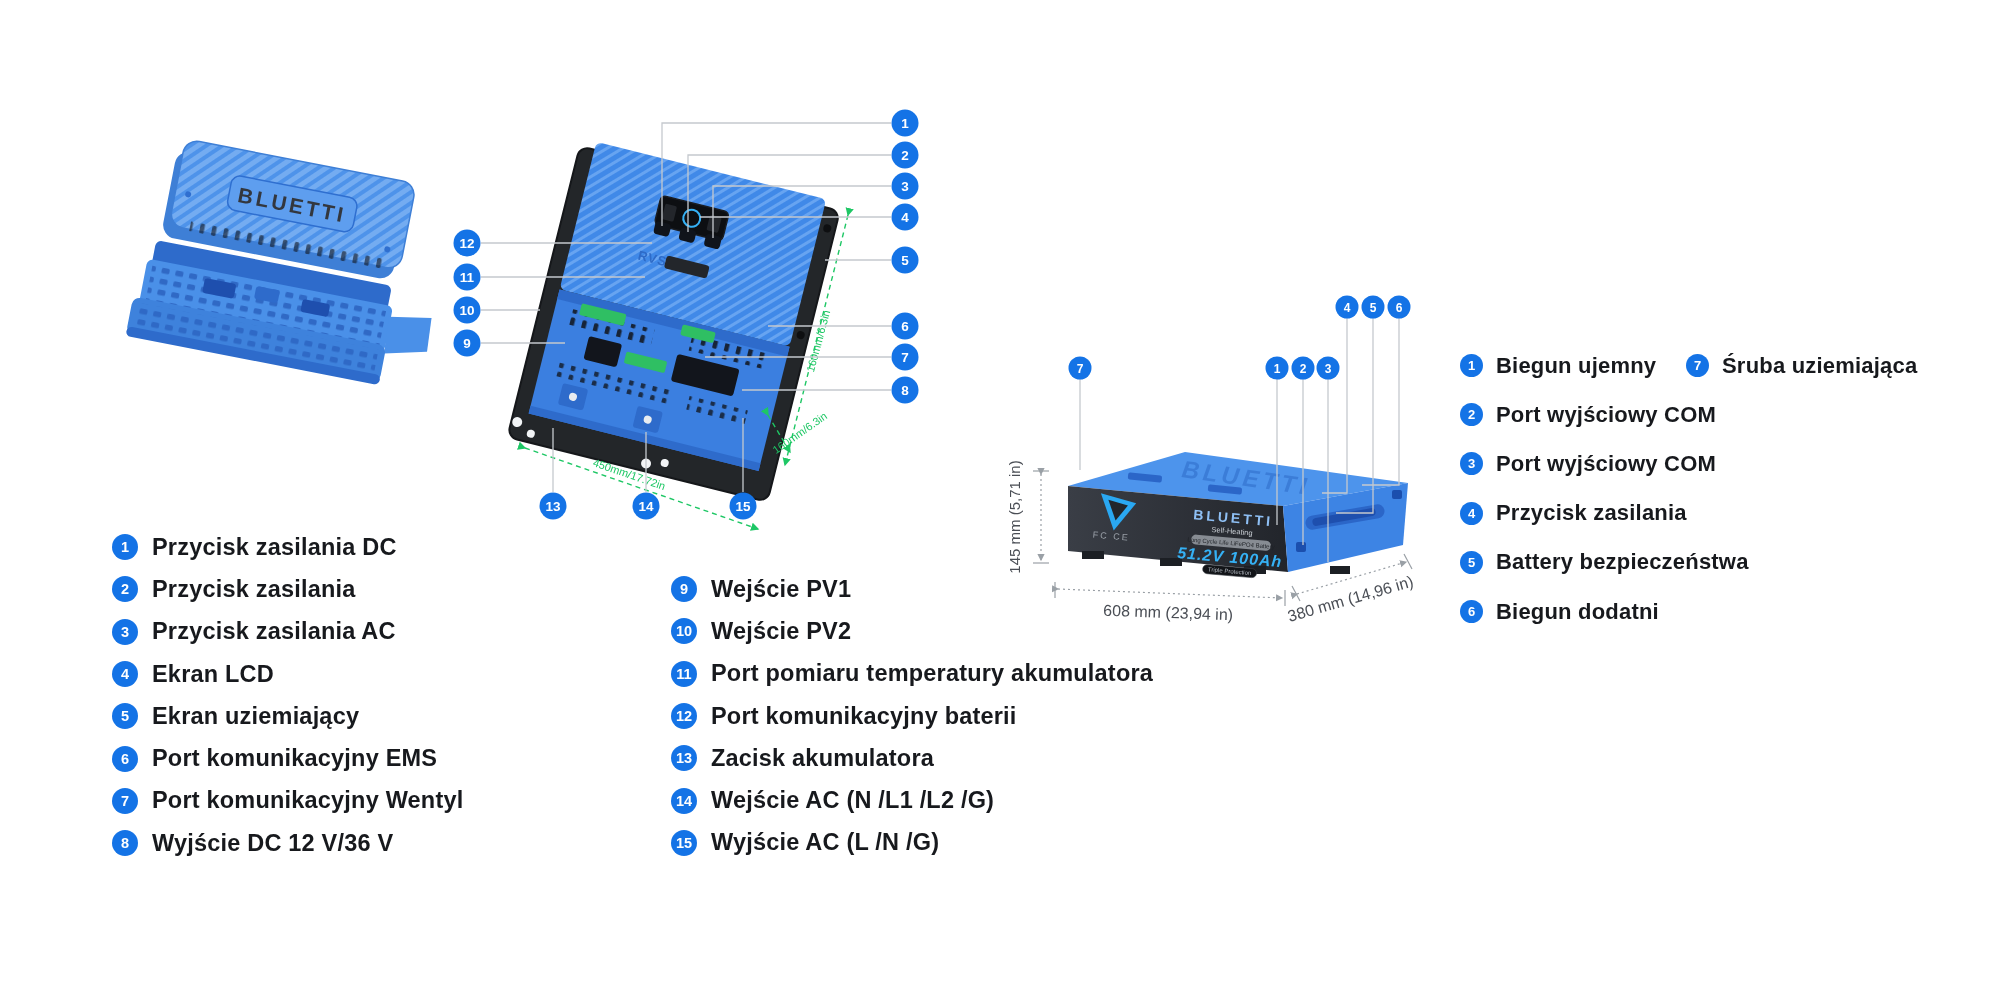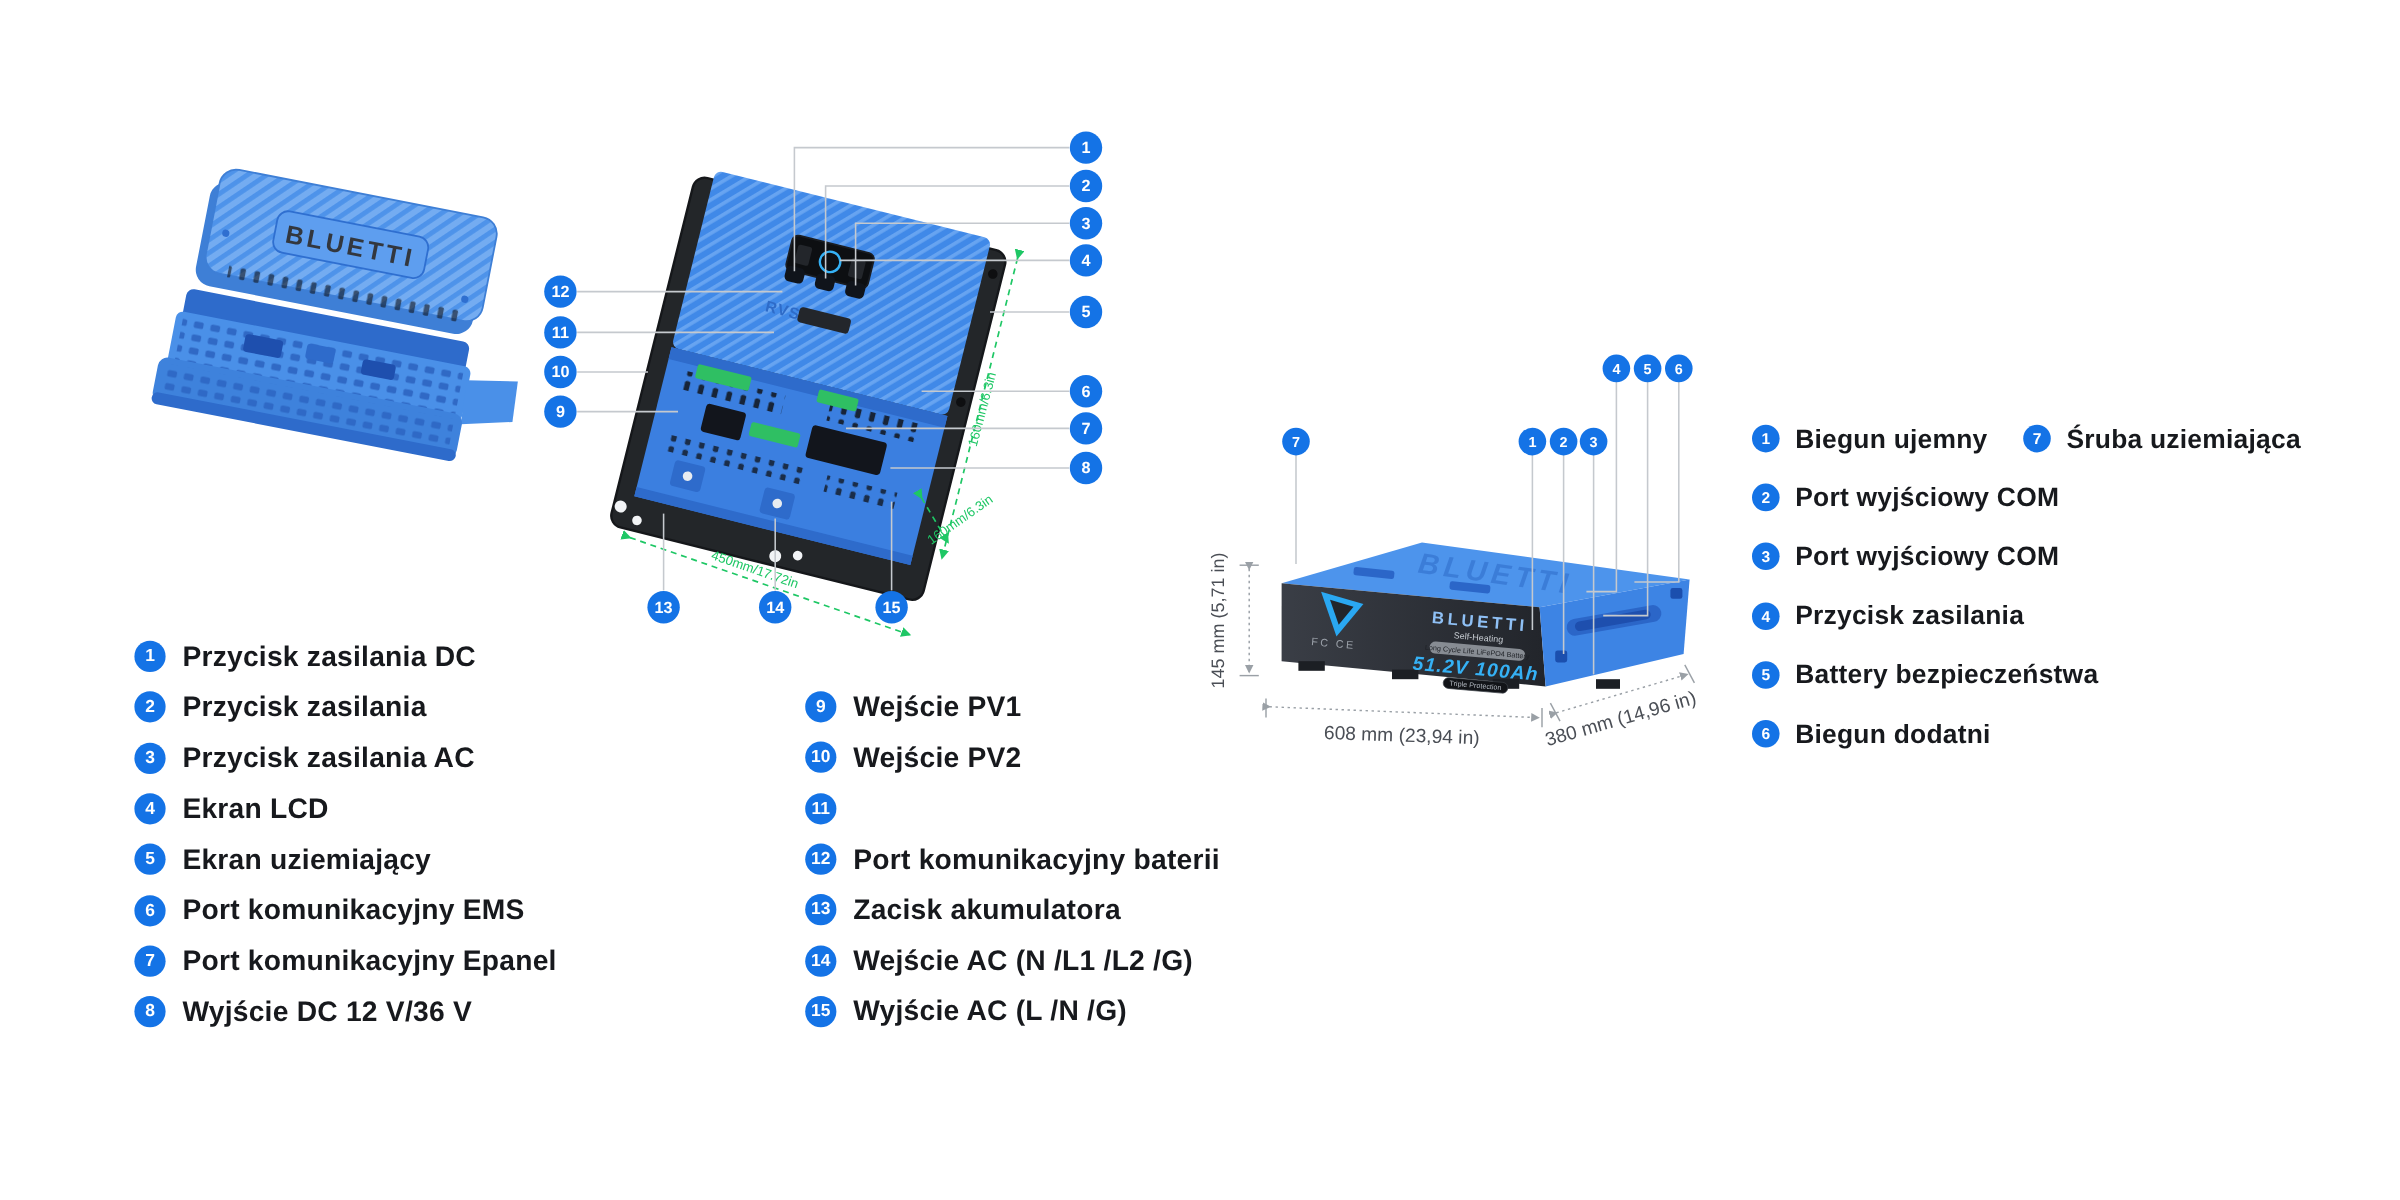--- a/index.html
+++ b/index.html
@@ -269,38 +269,39 @@
       <div class="legend-row">
         <span class="num-badge">5</span>
         <span class="legend-label">Ekran uziemiający</span>
       </div>
       <div class="legend-row">
         <span class="num-badge">6</span>
         <span class="legend-label">Port komunikacyjny EMS</span>
       </div>
       <div class="legend-row">
         <span class="num-badge">7</span>
-        <span class="legend-label">Port komunikacyjny Epanel</span>
+        <span class="legend-label">Port komunikacyjny Wentyl</span>
       </div>
       <div class="legend-row">
         <span class="num-badge">8</span>
         <span class="legend-label">Wyjście DC 12 V/36 V</span>
       </div>
     </div>
   <div class="legend big" style="left:671px;top:568px;">
       <div class="legend-row">
         <span class="num-badge">9</span>
         <span class="legend-label">Wejście PV1</span>
       </div>
       <div class="legend-row">
         <span class="num-badge">10</span>
         <span class="legend-label">Wejście PV2</span>
       </div>
       <div class="legend-row">
         <span class="num-badge">11</span>
+        <span class="legend-label">Port pomiaru temperatury akumulatora</span>
       </div>
       <div class="legend-row">
         <span class="num-badge">12</span>
         <span class="legend-label">Port komunikacyjny baterii</span>
       </div>
       <div class="legend-row">
         <span class="num-badge">13</span>
         <span class="legend-label">Zacisk akumulatora</span>
       </div>
       <div class="legend-row">

